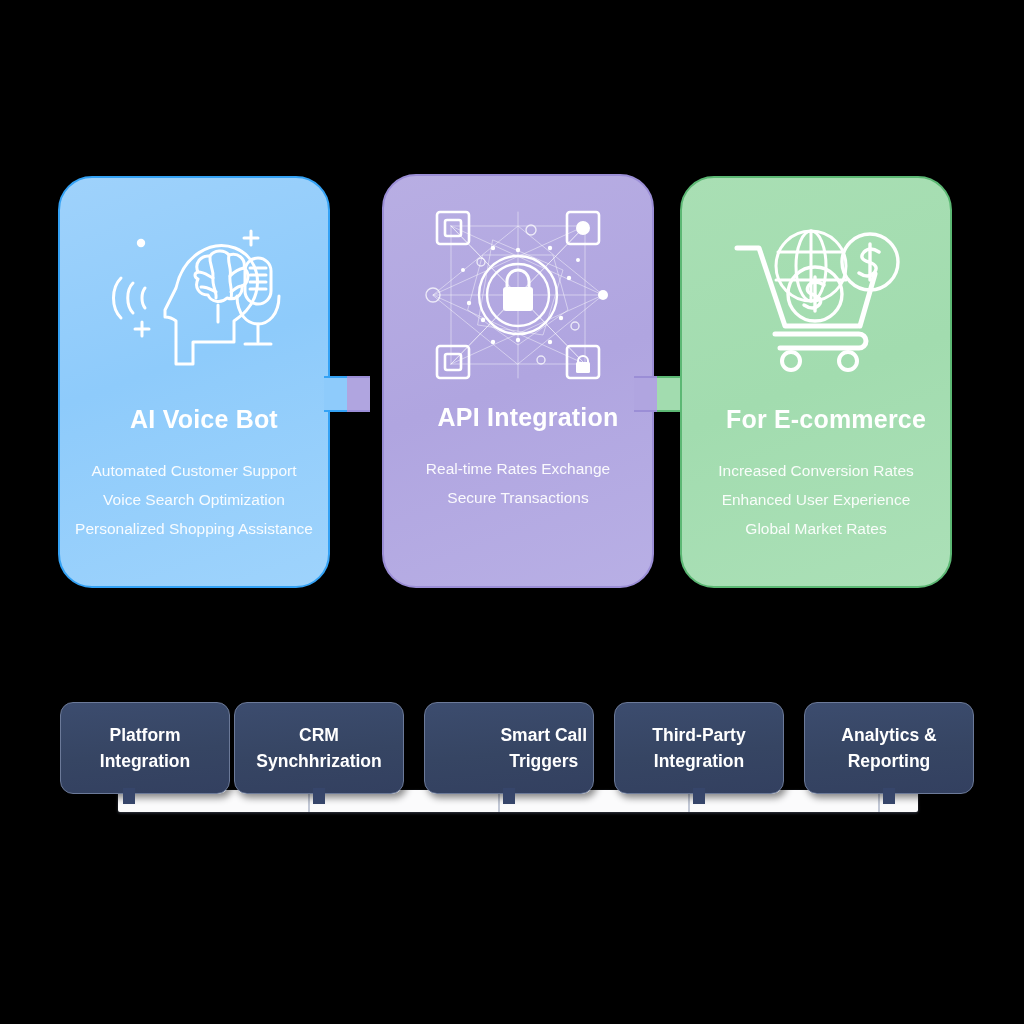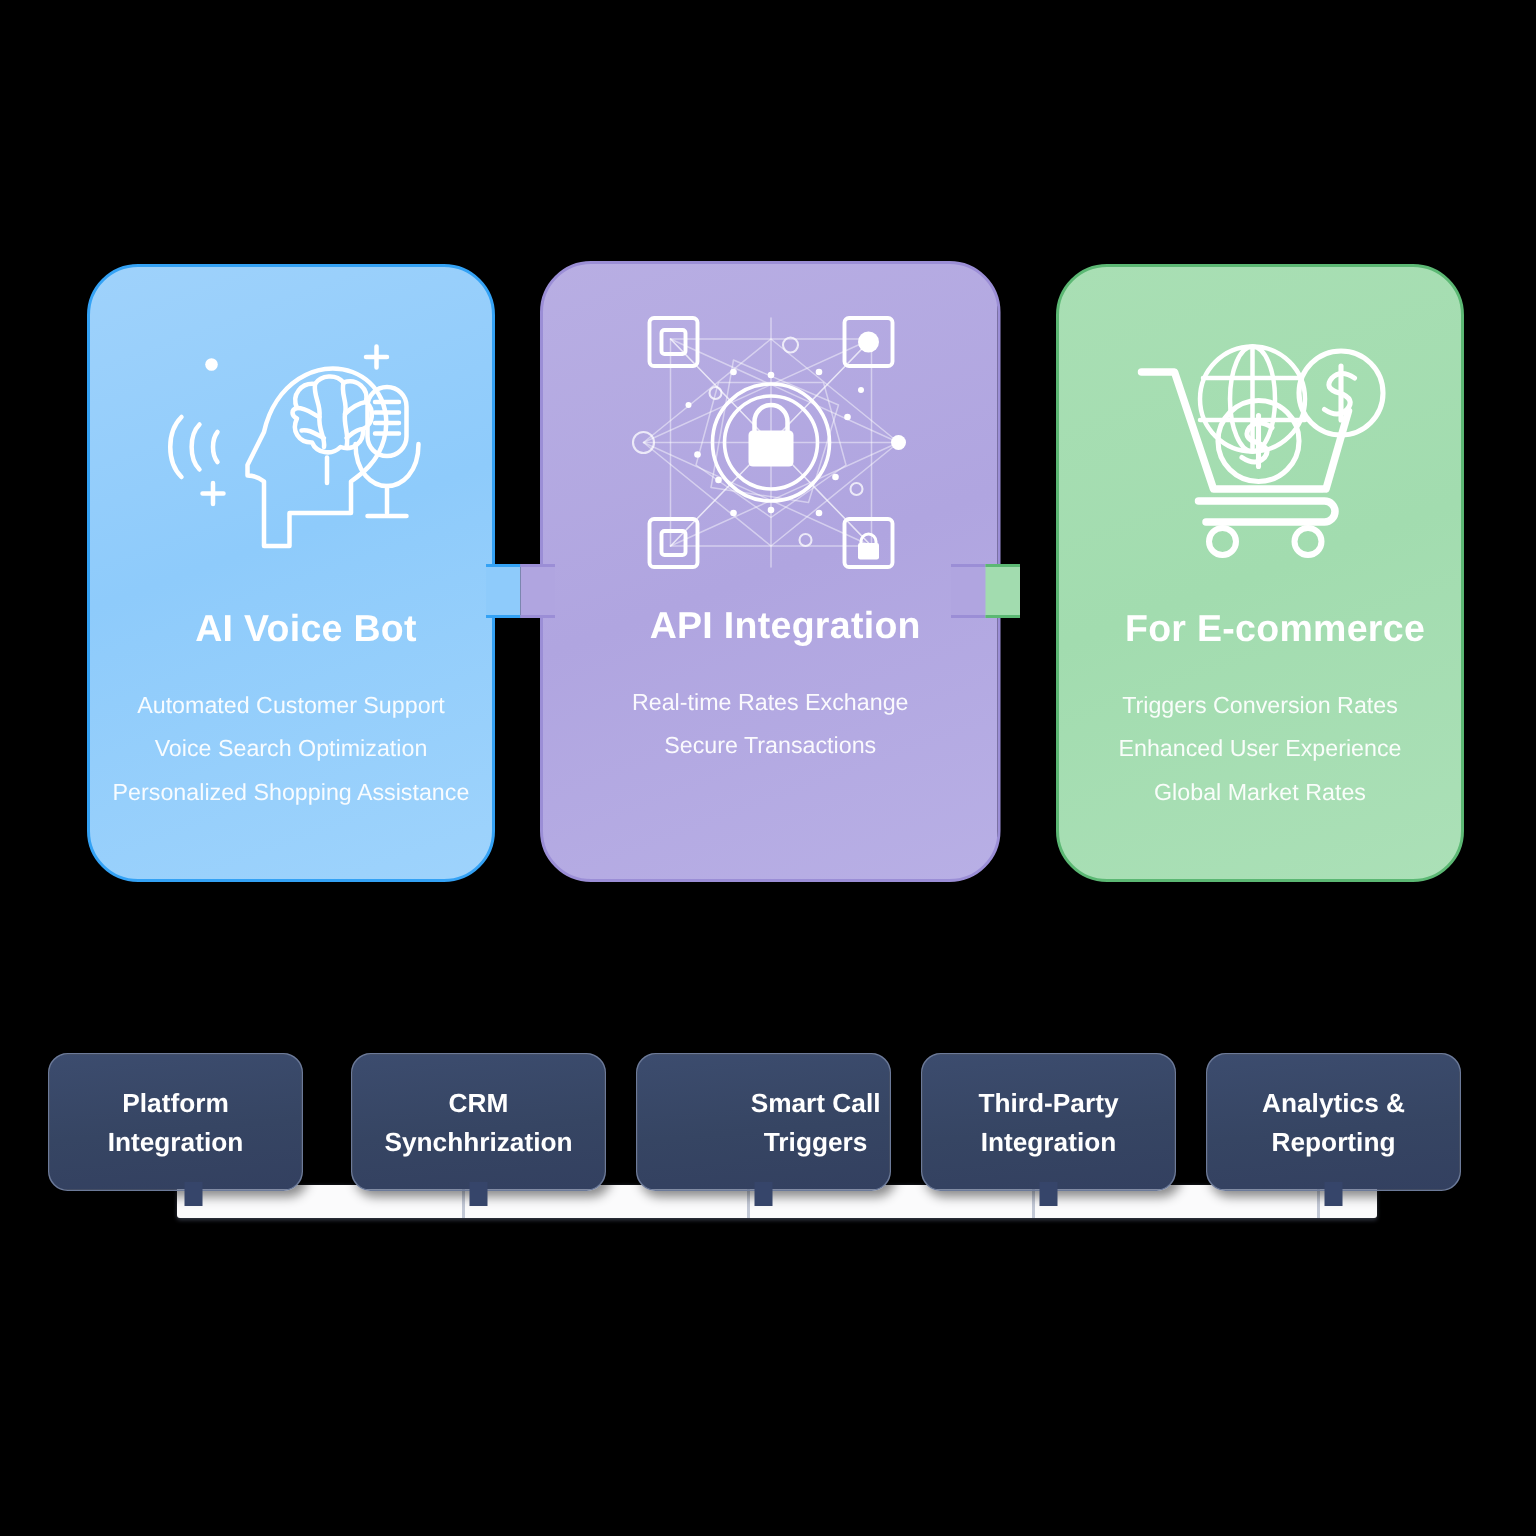--- a/index.html
+++ b/index.html
@@ -54,29 +54,29 @@
     z-index: -2;
     filter: blur(4px);
   }
 
   .card-blue {
     left: 58px;
     background: linear-gradient(160deg, #9fd2fb 0%, #8ecbfb 45%, #9ed3fc 100%);
     border: 2.5px solid #34a2f5;
   }
   .card-purple {
-    left: 360px;
+    left: 382px;
     top: 4px;
     height: 414px;
-    width: 307px;
+    width: 272px;
     background: linear-gradient(160deg, #b8aee3 0%, #b0a5e0 50%, #b8afe5 100%);
     border: 2.5px solid #9b8ed6;
   }
   .card-green {
-    left: 704px;
+    left: 680px;
     background: linear-gradient(160deg, #a9dfb4 0%, #a2dcaf 50%, #abe0b7 100%);
     border: 2.5px solid #5cb874;
   }
 
   
   .connector {
     position: absolute;
     width: 46px;
     height: 36px;
     top: 206px;
@@ -172,21 +172,21 @@
   }
   .feature-label {
     color: #ffffff;
     font-size: 17.5px;
     font-weight: bold;
     line-height: 26px;
     text-align: center;
     white-space: pre-line;
     padding: 0 6px;
   }
-  .fb-0 { left: 32px; }
+  .fb-0 { left: 60px; }
   .fb-1 { left: 234px; }
   .fb-2 { left: 424px; justify-content: flex-end; }
   .fb-3 { left: 614px; }
   .fb-4 { left: 804px; }
 
   .fb-stem {
     position: absolute;
     top: 86px;
     width: 12px;
     height: 16px;
@@ -343,21 +343,21 @@
 
           <path d="M14 26 h22 L62 104 h73"></path>
           <path d="M137 104 L152 52"></path>
           <path d="M52 112 h84 a7 7 0 0 1 0 14 H57"></path>
           <circle cx="68" cy="139" r="9" stroke-width="4"></circle>
           <circle cx="125" cy="139" r="9" stroke-width="4"></circle>
         </svg>
       </div>
       <div class="card-title">For E-commerce</div>
       <div class="card-lines">
-        <div>Triggers Conversion Rates</div>
+        <div>Increased Conversion Rates</div>
         <div>Enhanced User Experience</div>
         <div>Global Market Rates</div>
       </div>
     </div>
   </div>
 
   <div class="feature-rail">
     <div class="rail-tick" style="left:190px"></div>
     <div class="rail-tick" style="left:380px"></div>
     <div class="rail-tick" style="left:570px"></div>

